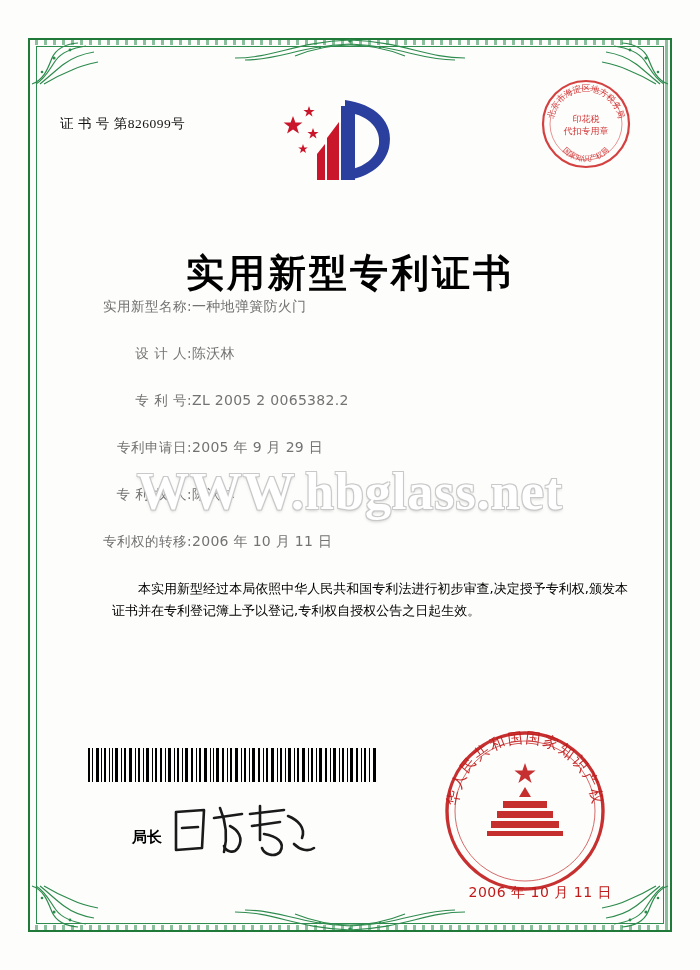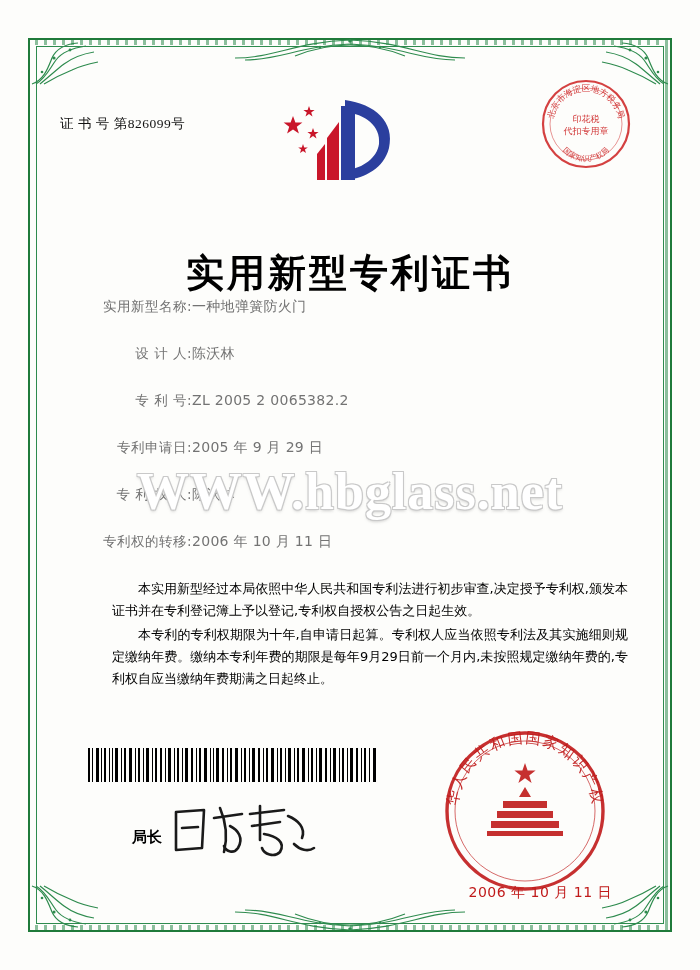--- a/index.html
+++ b/index.html
@@ -399,21 +399,20 @@
       <div class="field-value">陈沃林</div>
     </div>
     <div class="field-row">
       <div class="field-label">专利权的转移:</div>
       <div class="field-value">2006 年 10 月 11 日</div>
     </div>
   </div>
 
   <div class="body-text">
     <p>本实用新型经过本局依照中华人民共和国专利法进行初步审查,决定授予专利权,颁发本证书并在专利登记簿上予以登记,专利权自授权公告之日起生效。</p>
-    <p>本专利的专利权期限为十年,自申请日起算。专利权人应当依照专利法及其实施细则规定缴纳年费。缴纳本专利年费的期限是每年9月29日前一个月内,未按照规定缴纳年费的,专利权自应当缴纳年费期满之日起终止。</p>
   </div>
 
   <div class="watermark">WWW.hbglass.net</div>
 
   <svg class="barcode" viewBox="0 0 290 34">
     <g fill="#000">
       <rect x="0" y="0" width="2" height="34"></rect>
         <rect x="4" y="0" width="1" height="34"></rect>
       <rect x="8" y="0" width="3" height="34"></rect>
         <rect x="13" y="0" width="1" height="34"></rect>

